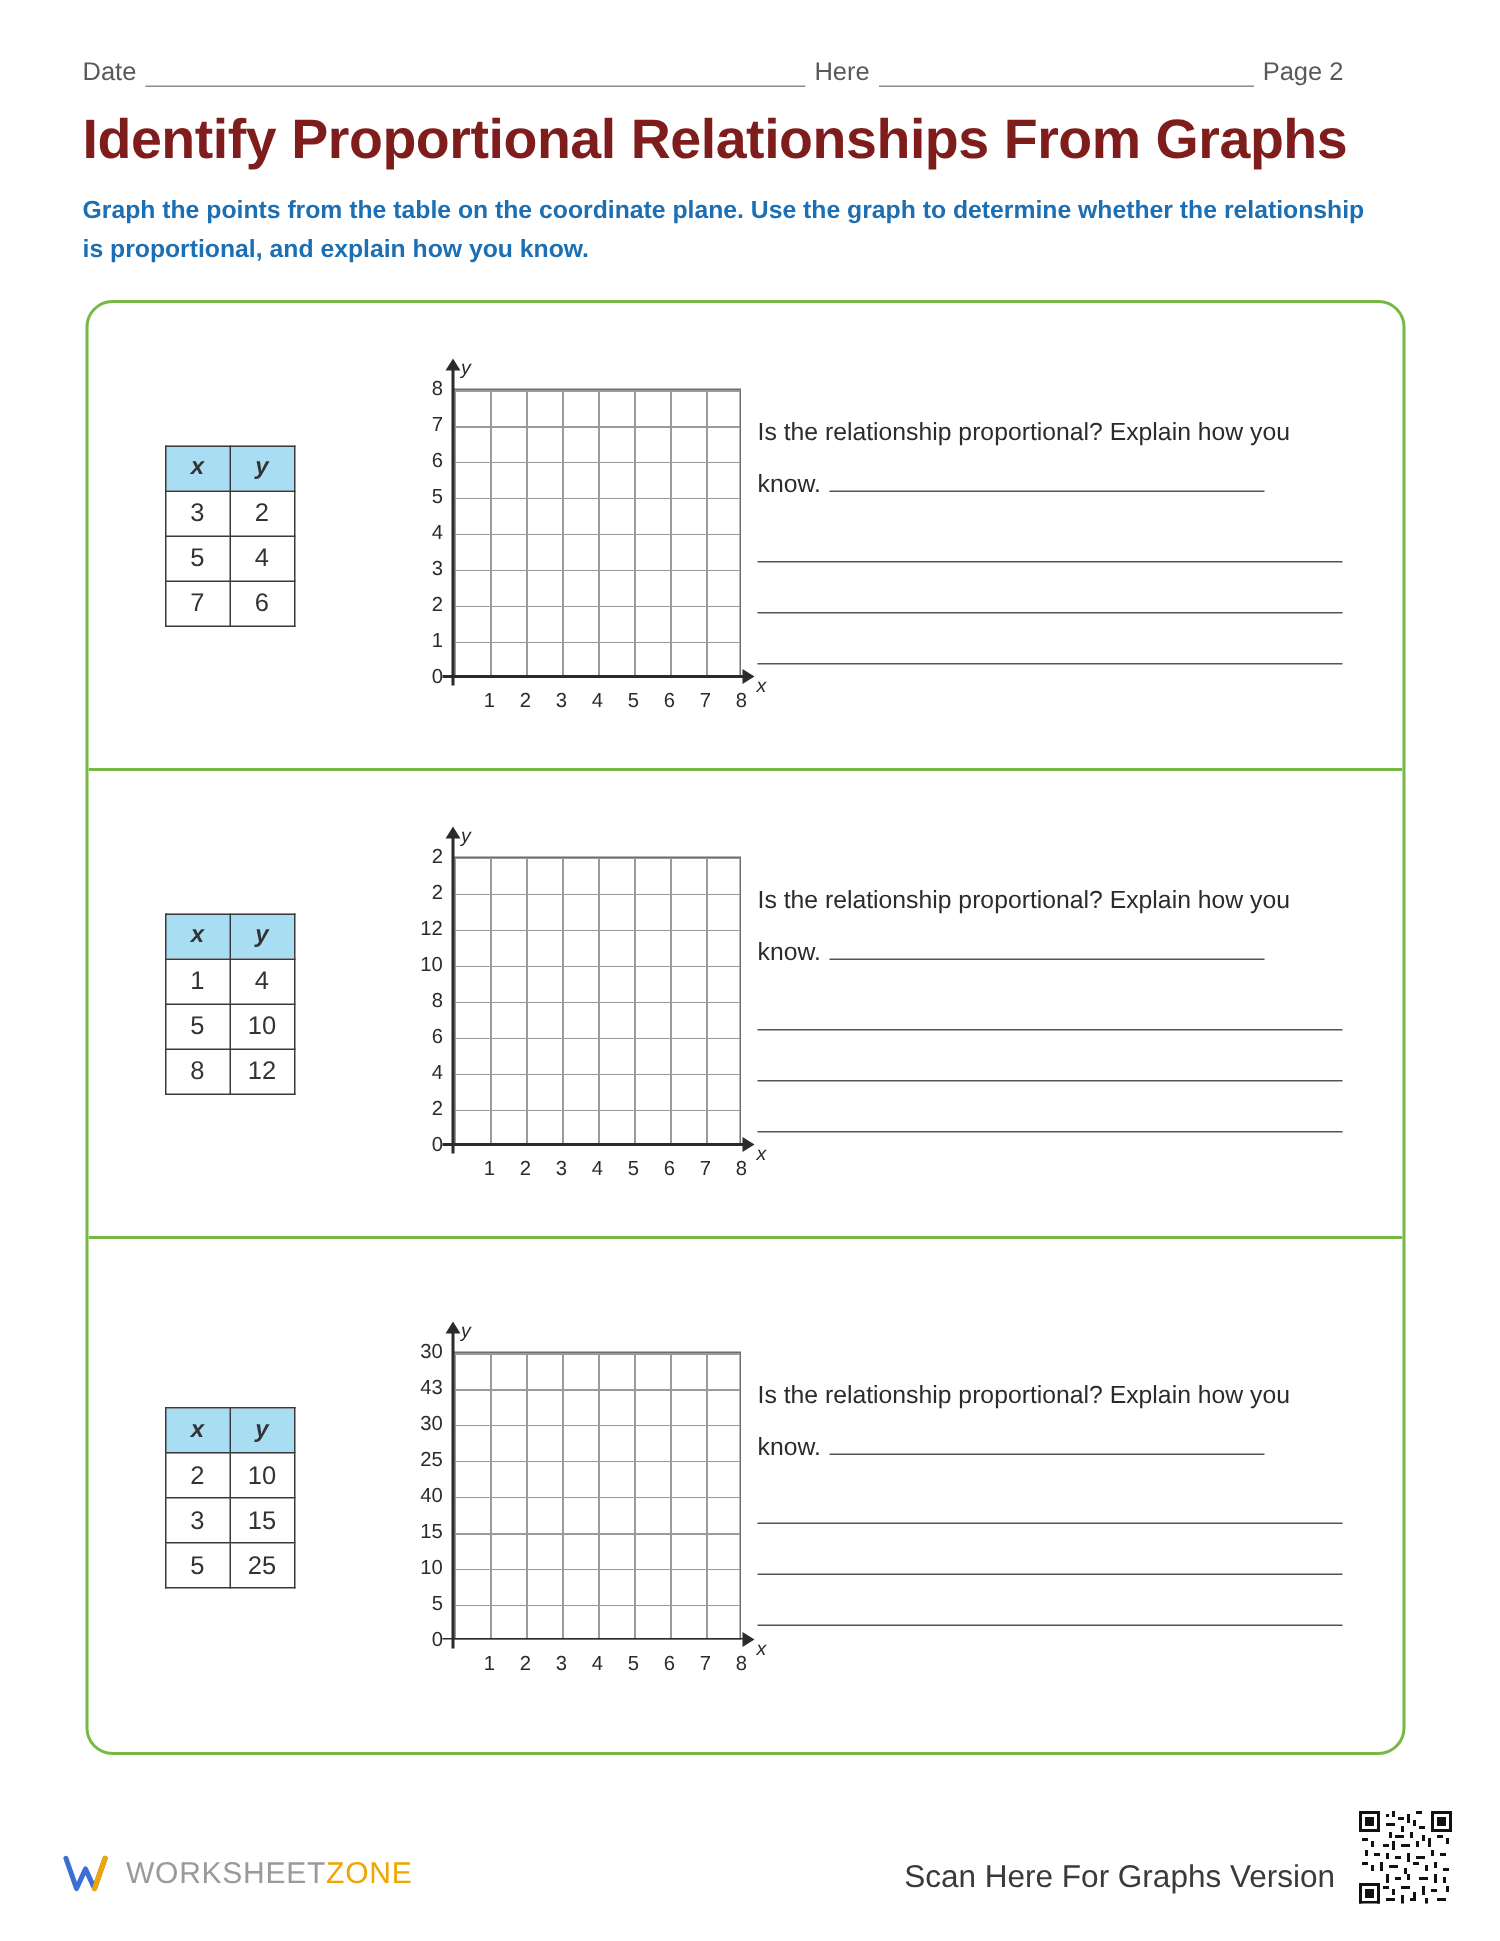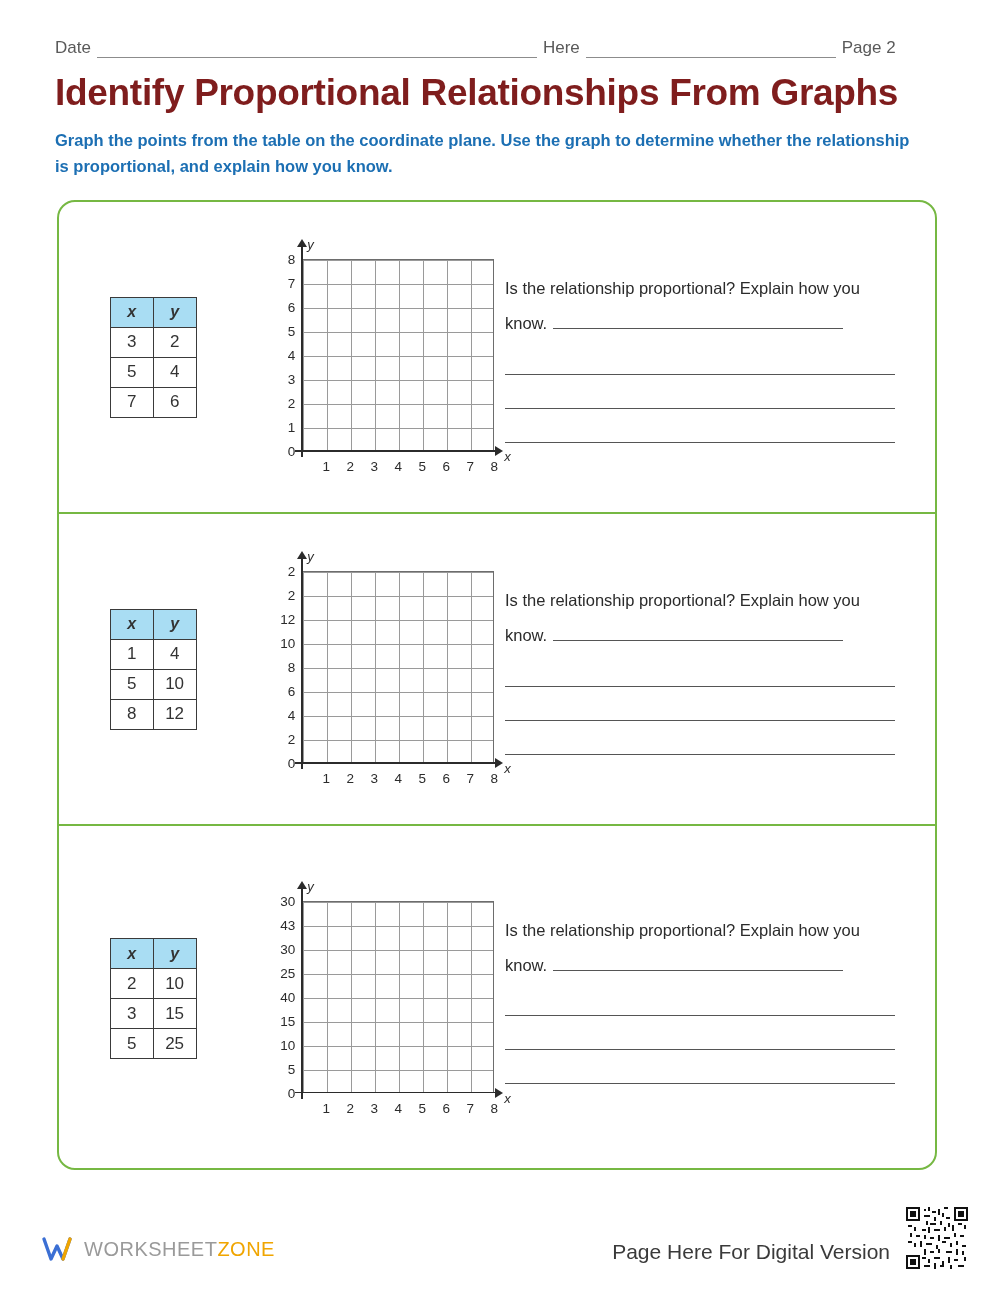--- a/index.html
+++ b/index.html
@@ -438,21 +438,21 @@
 <div class="footer-logo">
   <span class="logo-mark">
     <svg width="34" height="34" viewBox="0 0 34 34">
       <path d="M4 7 L11 27 L17 14 L23 27 L30 7" fill="none" stroke="#3b6fd4" stroke-width="3.4" stroke-linecap="round" stroke-linejoin="round"></path>
       <path d="M23 27 L30 7" fill="none" stroke="#f0a500" stroke-width="3.4" stroke-linecap="round"></path>
     </svg>
   </span>
   <span class="logo-text"><span>WORKSHEET</span><span class="zone">ZONE</span></span>
 </div>
 
-<div class="scan-text">Page Here For Digital Version</div>
+<div class="scan-text">Scan Here For Graphs Version</div>
 
 <div class="qr">
   <svg width="62" height="62" viewBox="0 0 31 31" shape-rendering="crispEdges">
     <rect width="31" height="31" fill="#ffffff"></rect>
     <g fill="#111111">
       <rect x="0" y="0" width="7" height="1"></rect>
         <rect x="0" y="6" width="7" height="1"></rect>
       <rect x="0" y="0" width="1" height="7"></rect>
         <rect x="6" y="0" width="1" height="7"></rect>
       <rect x="2" y="2" width="3" height="3"></rect>

